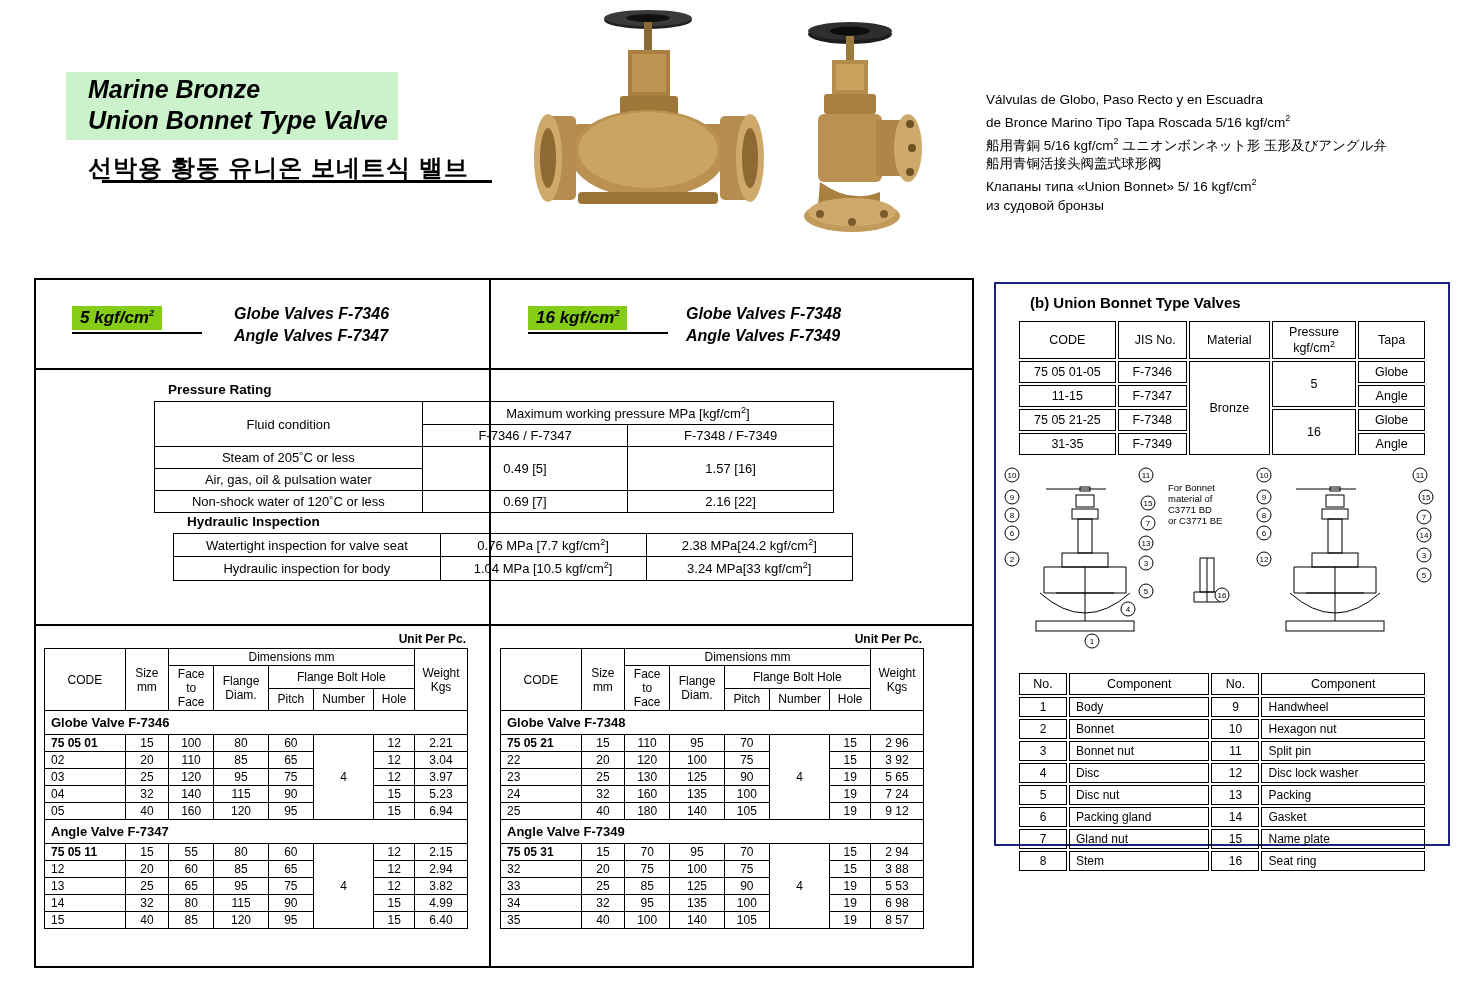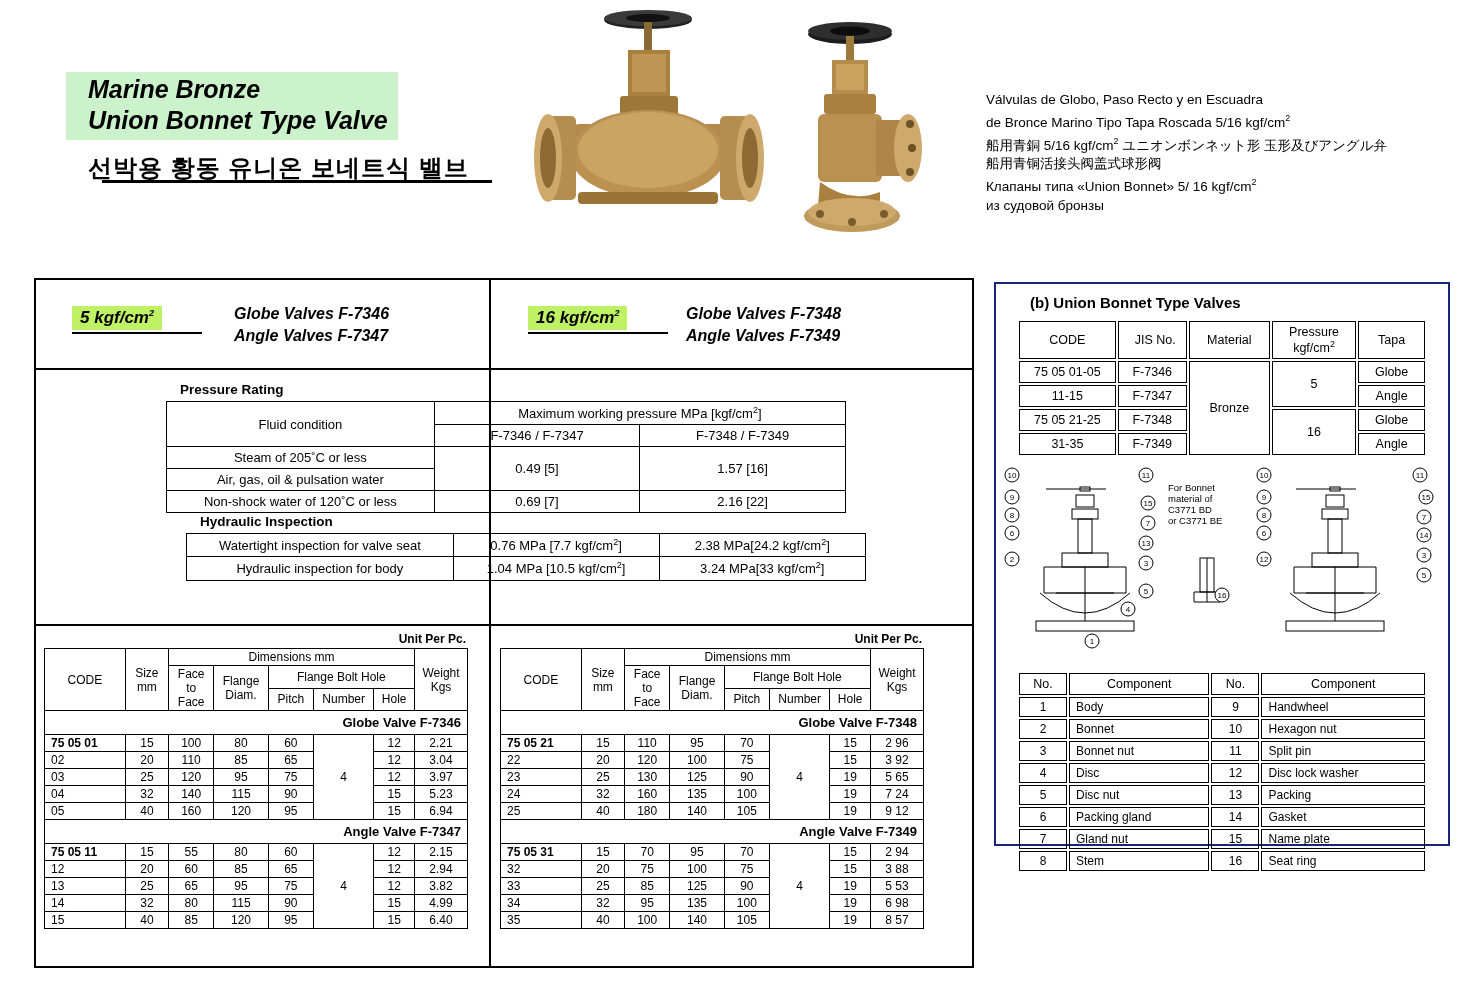--- a/index.html
+++ b/index.html
@@ -25,38 +25,38 @@
   #left-frame{position:absolute;left:34px;top:278px;width:940px;height:2px;background:#000;}
   #left-frame2{position:absolute;left:34px;top:278px;width:2px;height:690px;background:#000;}
   #left-bottom{position:absolute;left:34px;top:966px;width:940px;height:2px;background:#000;}
   #left-right{position:absolute;left:972px;top:278px;width:2px;height:690px;background:#000;}
   #mid-divider{position:absolute;left:489px;top:278px;width:2px;height:690px;background:#000;}
   #hdr-divider{position:absolute;left:34px;top:368px;width:940px;height:2px;background:#000;}
   #tbl-divider{position:absolute;left:34px;top:624px;width:940px;height:2px;background:#000;}
 
   
   .rate-box{position:absolute;}
-  .rate-tag{background:#bef264;display:inline-block;font-style:italic;font-weight:bold;font-size:17px;padding:2px 8px;}
+  .rate-tag{background:#84cc16;display:inline-block;font-style:italic;font-weight:bold;font-size:17px;padding:2px 8px;}
   .rate-tag-underline{height:2px;background:#000;margin-top:2px;}
   .rate-names{font-style:italic;font-weight:bold;font-size:16px;line-height:22px;}
 
   
-  #pr-wrap{position:absolute;left:166px;top:380px;width:680px;font-size:13px;}
+  #pr-wrap{position:absolute;left:154px;top:380px;width:680px;font-size:13px;}
   #pr-title,#hy-title{font-weight:bold;font-size:13.5px;padding:2px 4px 4px 14px;}
   table.grid{border-collapse:collapse;}
   table.grid td,table.grid th{border:1px solid #000;padding:3px 6px;font-size:13px;text-align:center;font-weight:normal;}
   .lt{text-align:left;}
-  #hy-wrap{position:absolute;left:186px;top:512px;width:756px;font-size:13px;}
+  #hy-wrap{position:absolute;left:173px;top:512px;width:756px;font-size:13px;}
 
   
   .dim-block{position:absolute;font-size:12px;}
   .unitper{text-align:right;font-size:12px;font-weight:bold;padding-right:8px;padding-bottom:2px;}
   table.dim{border-collapse:collapse;}
   table.dim td,table.dim th{border:1px solid #000;font-size:12px;text-align:center;font-weight:normal;padding:1px 3px;}
-  table.dim td.sec{text-align:right;font-weight:bold;font-size:13px;padding:4px 6px;}
+  table.dim td.sec{text-align:left;font-weight:bold;font-size:13px;padding:4px 6px;}
   table.dim td.code{text-align:left;padding-left:6px;font-weight:bold;}
   table.dim td.codeplain{text-align:left;padding-left:6px;}
 
   
   #right-panel{position:absolute;left:994px;top:282px;width:452px;height:560px;border:2px solid #1a237e;}
   #rp-title{font-weight:bold;font-size:15px;padding:10px 0 8px 34px;}
   #rp-table{margin:0 auto;}
   #rp-table td,#rp-table th{border:1px solid #000;font-size:12.5px;padding:3px 6px;text-align:center;font-weight:normal;}
   .bold{font-weight:bold;}
   #diagram{position:relative;width:448px;height:200px;margin-top:6px;}

